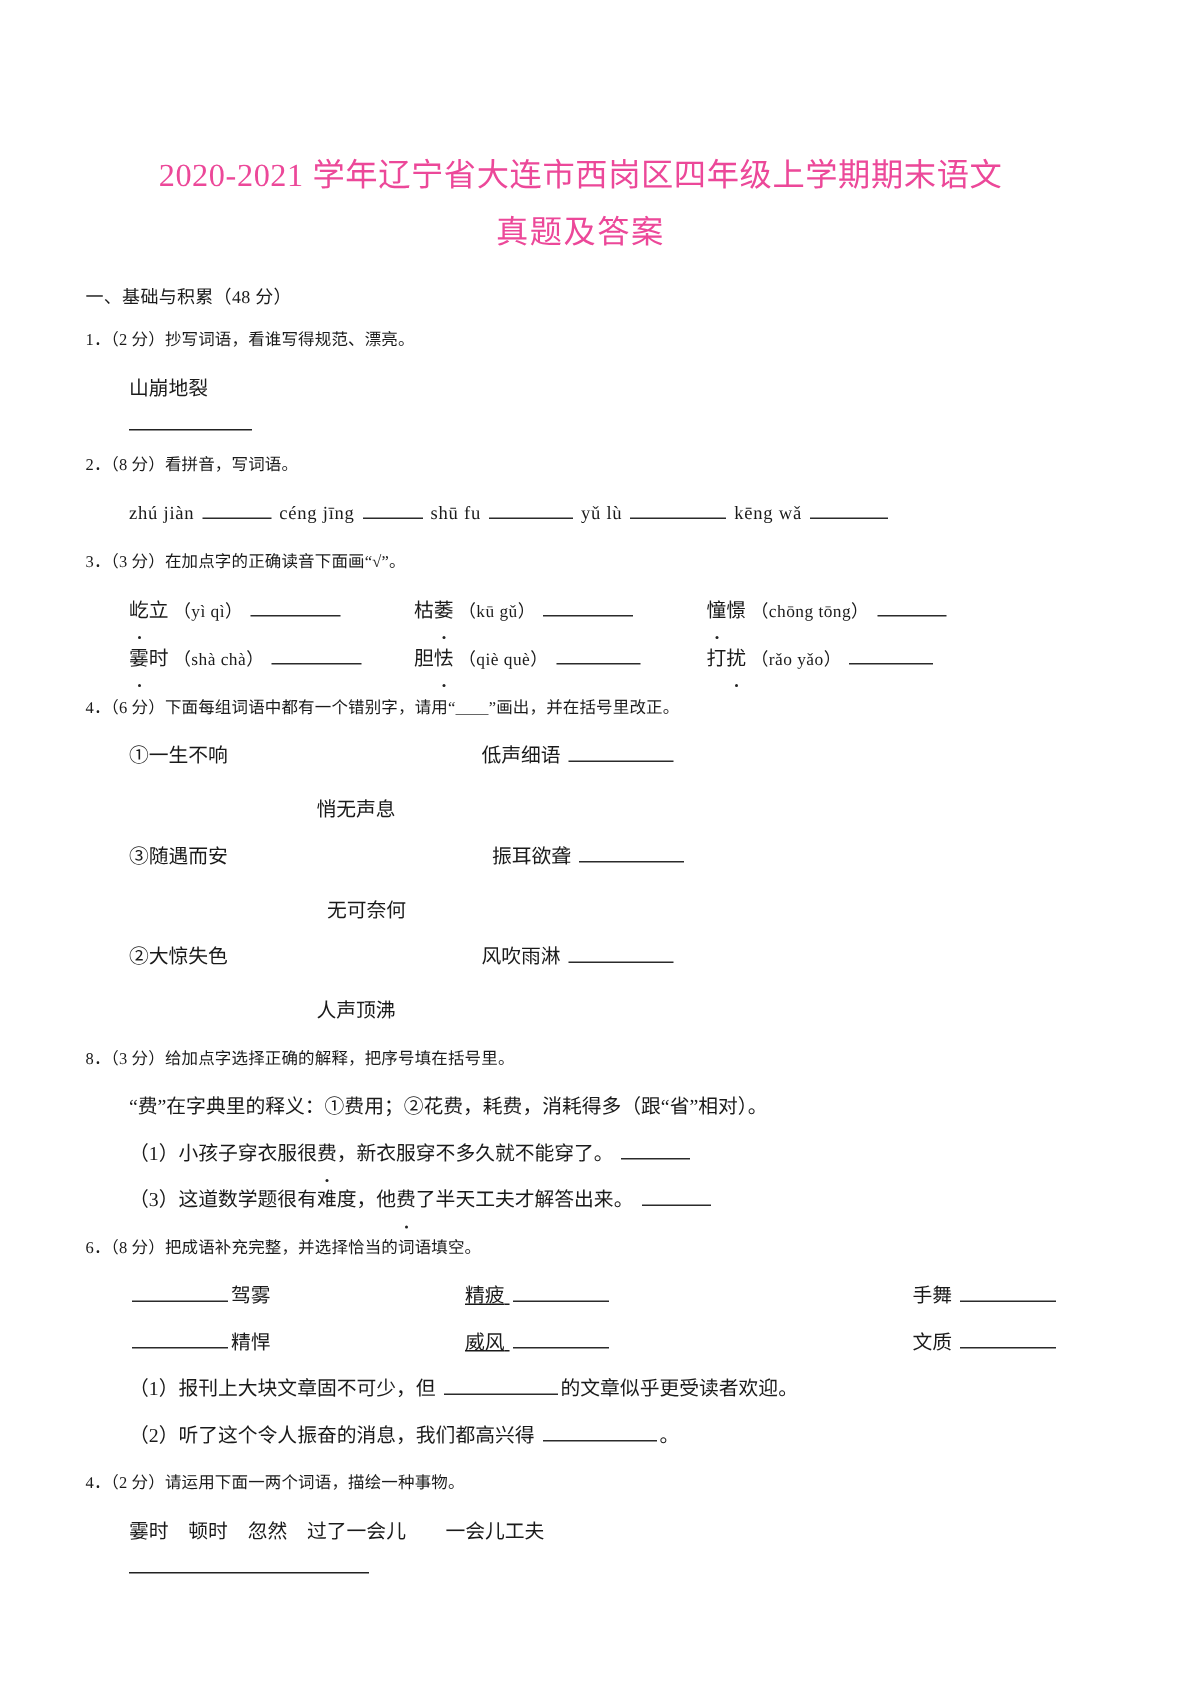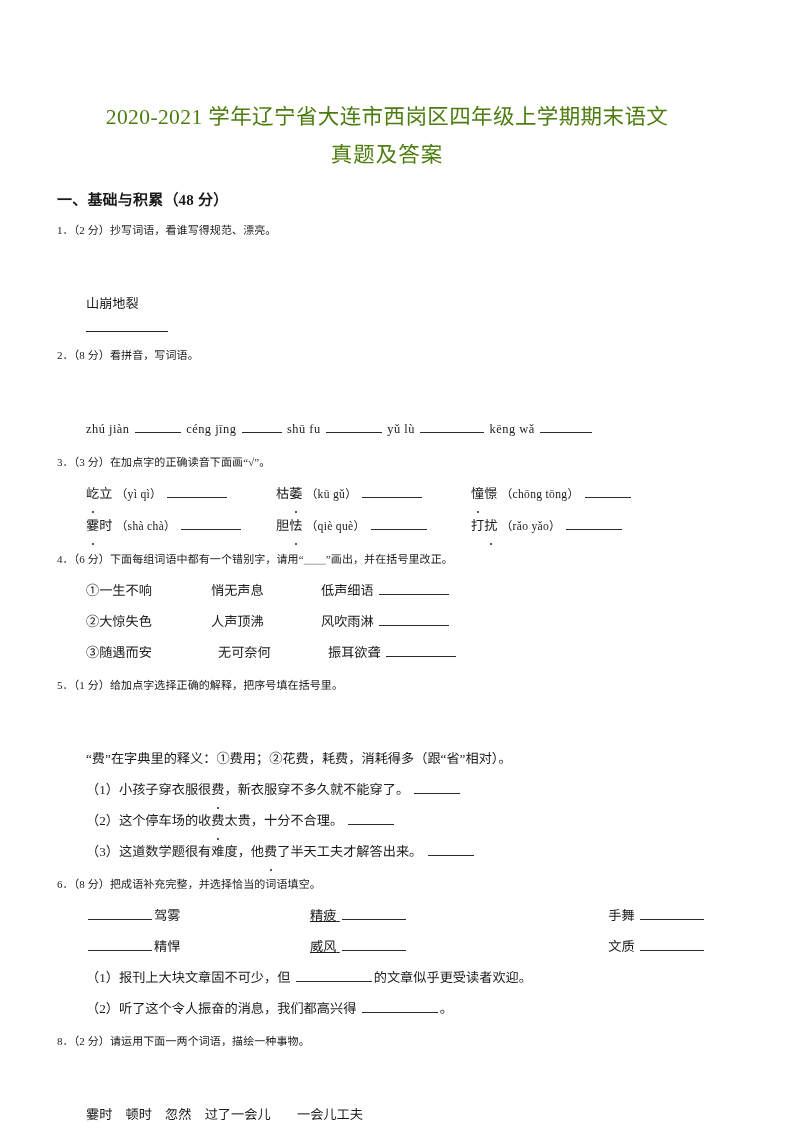--- a/index.html
+++ b/index.html
@@ -29,33 +29,33 @@
   }
 
   
   .doc-title {
     font-size: 21.5px;
     line-height: 38px;
     text-align: center;
     font-weight: normal;
     letter-spacing: 0.4px;
     margin: 0 0 4px 0;
-    color: #4d7c0f;
+    color: #ec4899;
   }
   .doc-title .tline {
     display: block;
   }
   .doc-title .tline.second {
     letter-spacing: 1px;
   }
 
   
   .section-head {
-    font-size: 15px;
-    font-weight: bold;
+    font-size: 12px;
+    font-weight: normal;
     margin: 14px 0 6px 0;
     letter-spacing: 0.2px;
   }
 
   
   .q {
     margin: 0 0 2px 0;
   }
   .q-stem {
     font-size: 11px;
@@ -64,21 +64,20 @@
     letter-spacing: 0.1px;
   }
   .q-body {
     padding-left: 29px;
     font-size: 13.2px;
     line-height: 31px;
   }
   .q-line {
     line-height: 31px;
     white-space: nowrap;
-    margin-top: 42px;
   }
 
   
   .pinyin {
     font-family: "Liberation Serif", "DejaVu Serif", serif;
     font-size: 12.4px;
     letter-spacing: 0.5px;
     text-align: center;
   }
   .pinyin-sm {
@@ -141,21 +140,21 @@
 
   .c-idiom1 { width: 210px; }
   .c-idiom2 { width: 210px; text-decoration: underline; }
   .c-idiom3 { width: 200px; text-align: right; }
 
   .c-read1 { width: 190px; }
   .c-read2 { width: 195px; }
   .c-read3 { width: 210px; }
 
   .c-word1 { width: 125px; }
-  .c-word2 { width: 110px; }
+  .c-word2 { width: 110px; margin-top: 36px; }
   .c-word3 { width: 220px; }
 
   .sub-item {
     line-height: 31px;
     white-space: nowrap;
   }
   .gap-lg { display: inline-block; width: 14px; }
   .gap-sm { display: inline-block; width: 7px; }
 </style>
 </head>
@@ -239,45 +238,41 @@
 
     <div class="q">
       <div class="q-stem">4．（6 分）下面每组词语中都有一个错别字，请用“＿＿”画出，并在括号里改正。</div>
       <div class="q-body">
         <div class="cols">
           <div class="c-word1 sub-item"><span>①</span><span>一生不响</span></div>
           <div class="c-word2 sub-item">悄无声息</div>
           <div class="c-word3 sub-item"><span>低声细语</span> <span class="blank b70"></span></div>
         </div>
         <div class="cols">
+          <div class="c-word1 sub-item"><span>③</span><span>随遇而安</span></div>
+          <div class="c-word2 sub-item"><span class="gap-sm"></span><span>无可奈何</span></div>
+          <div class="c-word3 sub-item"><span class="gap-sm"></span><span>振耳欲聋</span> <span class="blank b70"></span></div>
+        </div>
+        <div class="cols">
           <div class="c-word1 sub-item"><span>②</span><span>大惊失色</span></div>
           <div class="c-word2 sub-item">人声顶沸</div>
           <div class="c-word3 sub-item"><span>风吹雨淋</span> <span class="blank b70"></span></div>
         </div>
-        <div class="cols">
-          <div class="c-word1 sub-item"><span>③</span><span>随遇而安</span></div>
-          <div class="c-word2 sub-item"><span class="gap-sm"></span><span>无可奈何</span></div>
-          <div class="c-word3 sub-item"><span class="gap-sm"></span><span>振耳欲聋</span> <span class="blank b70"></span></div>
-        </div>
-      </div>
-    </div>
-
-    <div class="q">
-      <div class="q-stem">5．（1 分）给加点字选择正确的解释，把序号填在括号里。</div>
+      </div>
+    </div>
+
+    <div class="q">
+      <div class="q-stem">8．（3 分）给加点字选择正确的解释，把序号填在括号里。</div>
       <div class="q-body">
         <div class="q-line">“费”在字典里的释义：①费用；②花费，耗费，消耗得多（跟“省”相对）。</div>
         <div class="sub-item">
           <span>（1）</span><span>小孩子穿衣服很</span><span class="dotted">费</span><span>，新衣服穿不多久就不能穿了。</span>
           <span class="blank b46"></span>
         </div>
         <div class="sub-item">
-          <span>（2）</span><span>这个停车场的收</span><span class="dotted">费</span><span>太贵，十分不合理。</span>
-          <span class="blank b46"></span>
-        </div>
-        <div class="sub-item">
           <span>（3）</span><span>这道数学题很有难度，他</span><span class="dotted">费</span><span>了半天工夫才解答出来。</span>
           <span class="blank b46"></span>
         </div>
       </div>
     </div>
 
     <div class="q">
       <div class="q-stem">6．（8 分）把成语补充完整，并选择恰当的词语填空。</div>
       <div class="q-body">
         <div class="cols">
@@ -295,21 +290,21 @@
           <span class="blank b76"></span><span>的文章似乎更受读者欢迎。</span>
         </div>
         <div class="sub-item">
           <span>（2）</span><span>听了这个令人振奋的消息，我们都高兴得</span>
           <span class="blank b76"></span><span>。</span>
         </div>
       </div>
     </div>
 
     <div class="q">
-      <div class="q-stem">8．（2 分）请运用下面一两个词语，描绘一种事物。</div>
+      <div class="q-stem">4．（2 分）请运用下面一两个词语，描绘一种事物。</div>
       <div class="q-body">
         <div class="q-line">霎时　顿时　忽然　过了一会儿　　一会儿工夫</div>
       </div>
       <div class="write-rule wide"></div>
     </div>
 
   </div>
 </div>
 
 </body></html>

